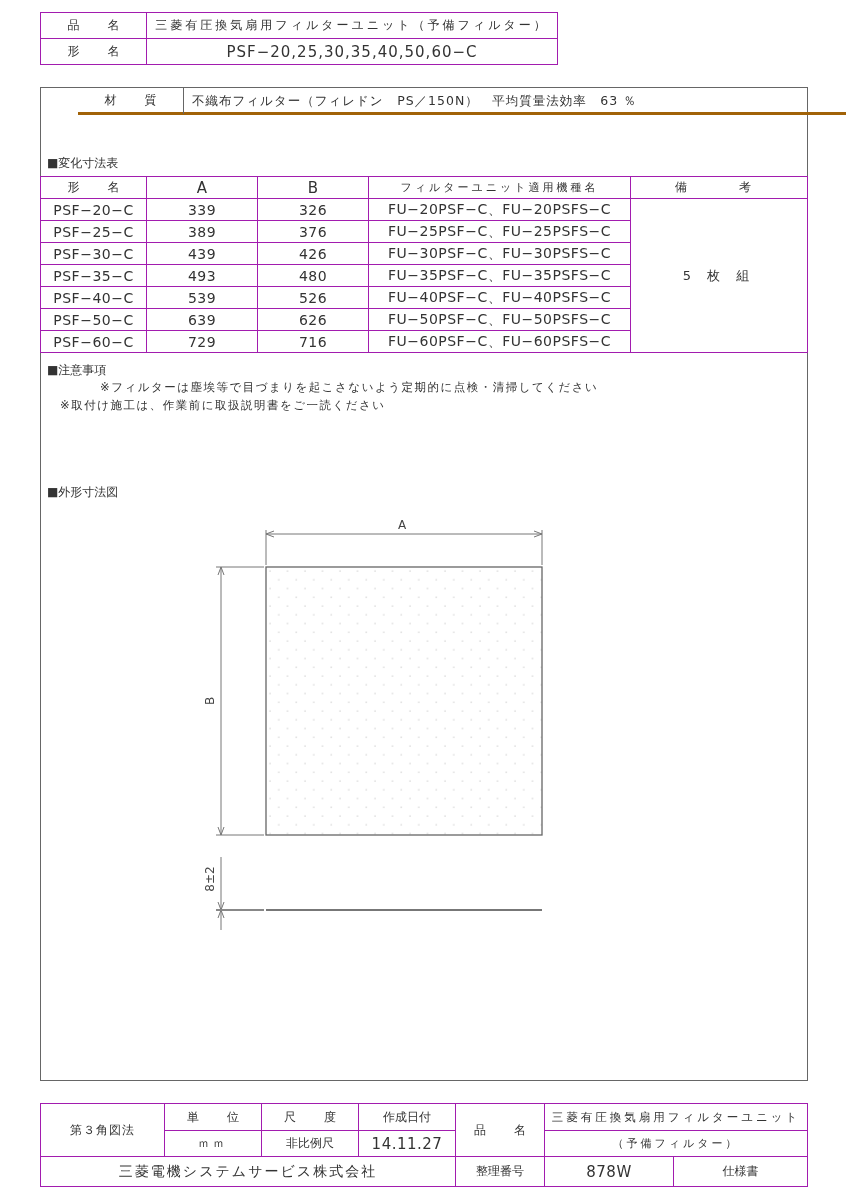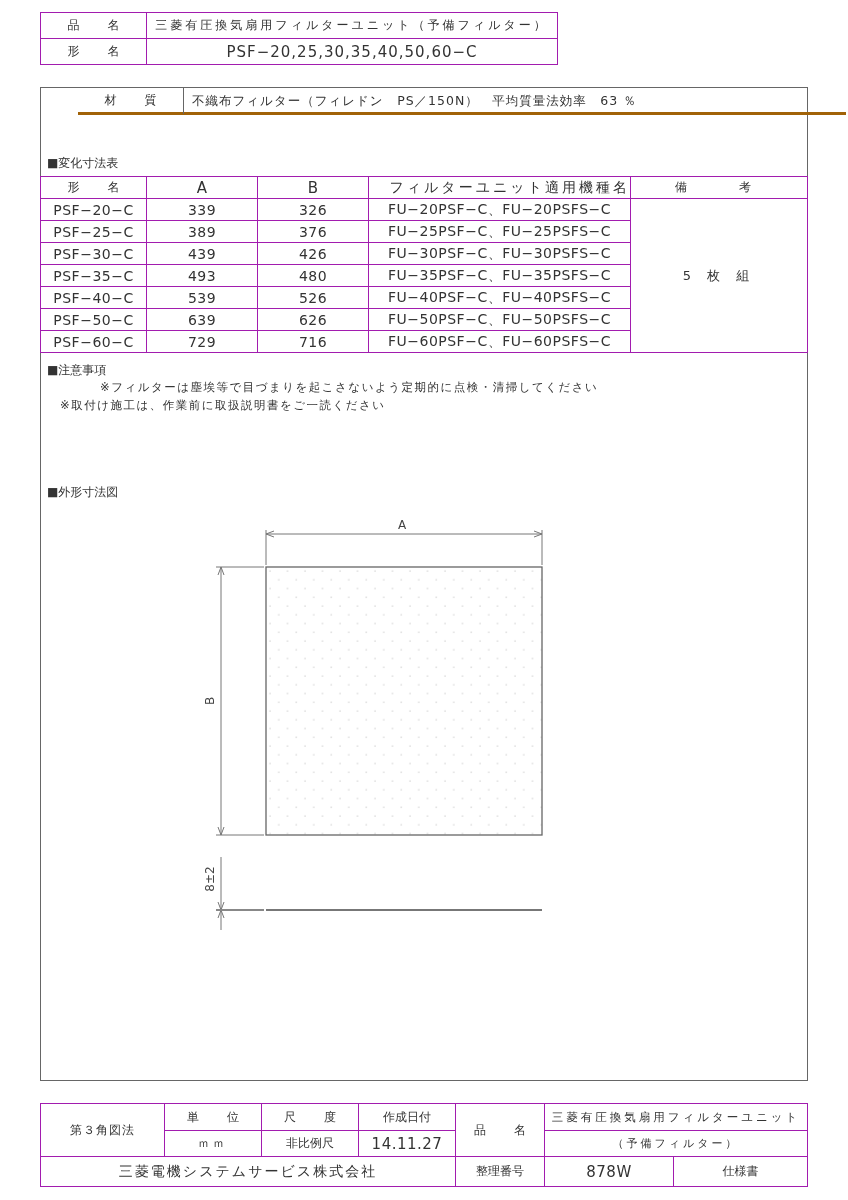--- a/index.html
+++ b/index.html
@@ -45,21 +45,21 @@
 </div>
 
 <div class="abs section-heading" style="left:47px; top:155px;">■変化寸法表</div>
 
 <table style="left:40px; top:176px; width:768px;">
   <tbody>
       <tr style="height:22px;">
     <td class="sp" style="width:106px;">形 名</td>
     <td style="width:111px; font-size:15px;">A</td>
     <td style="width:111px; font-size:15px;">B</td>
-    <td class="kana" style="width:262px; font-size:14px;text-align:right;">フィルターユニット適用機種名</td>
+    <td class="kana" style="width:262px; font-size:11px;">フィルターユニット適用機種名</td>
     <td style="letter-spacing:24px; padding-left:12px;">備 考</td>
   </tr>
   <tr style="height:22px;">
     <td class="big">PSF−20−C</td>
     <td class="big">339</td>
     <td class="big">326</td>
     <td class="big">FU−20PSF−C、FU−20PSFS−C</td>
     <td rowspan="7" style="font-size:13px; letter-spacing:6px;">5 枚 組</td>
   </tr>
   <tr style="height:22px;">

